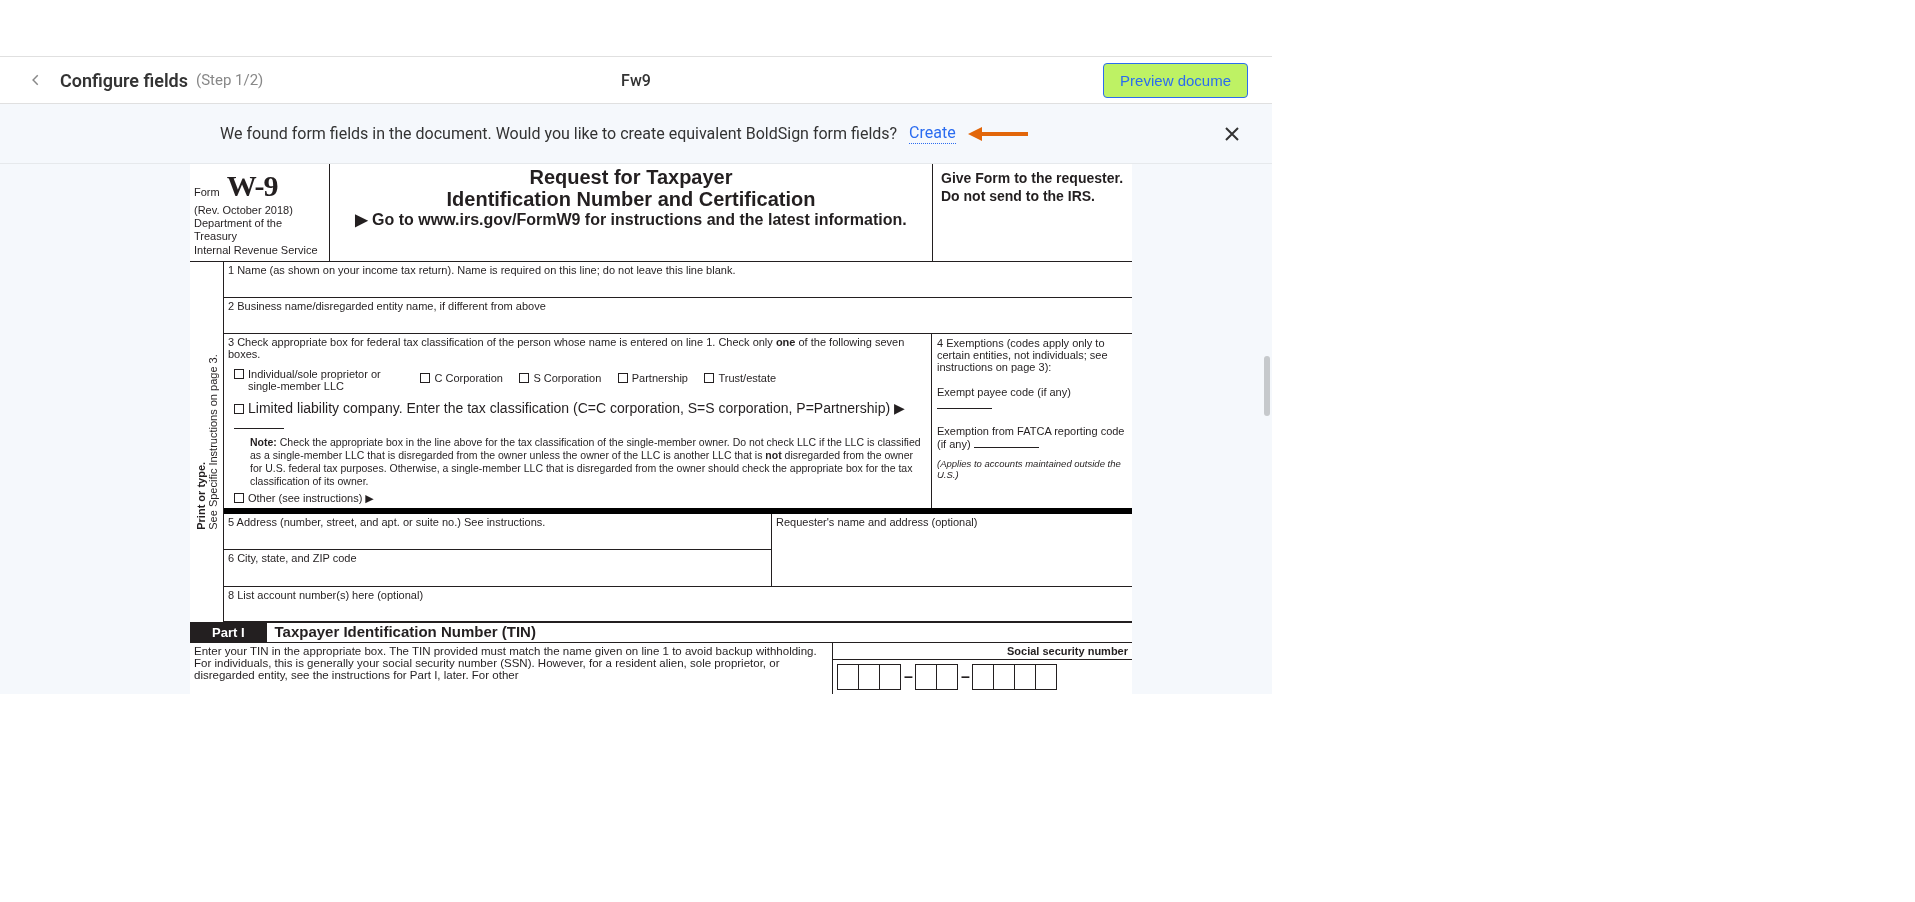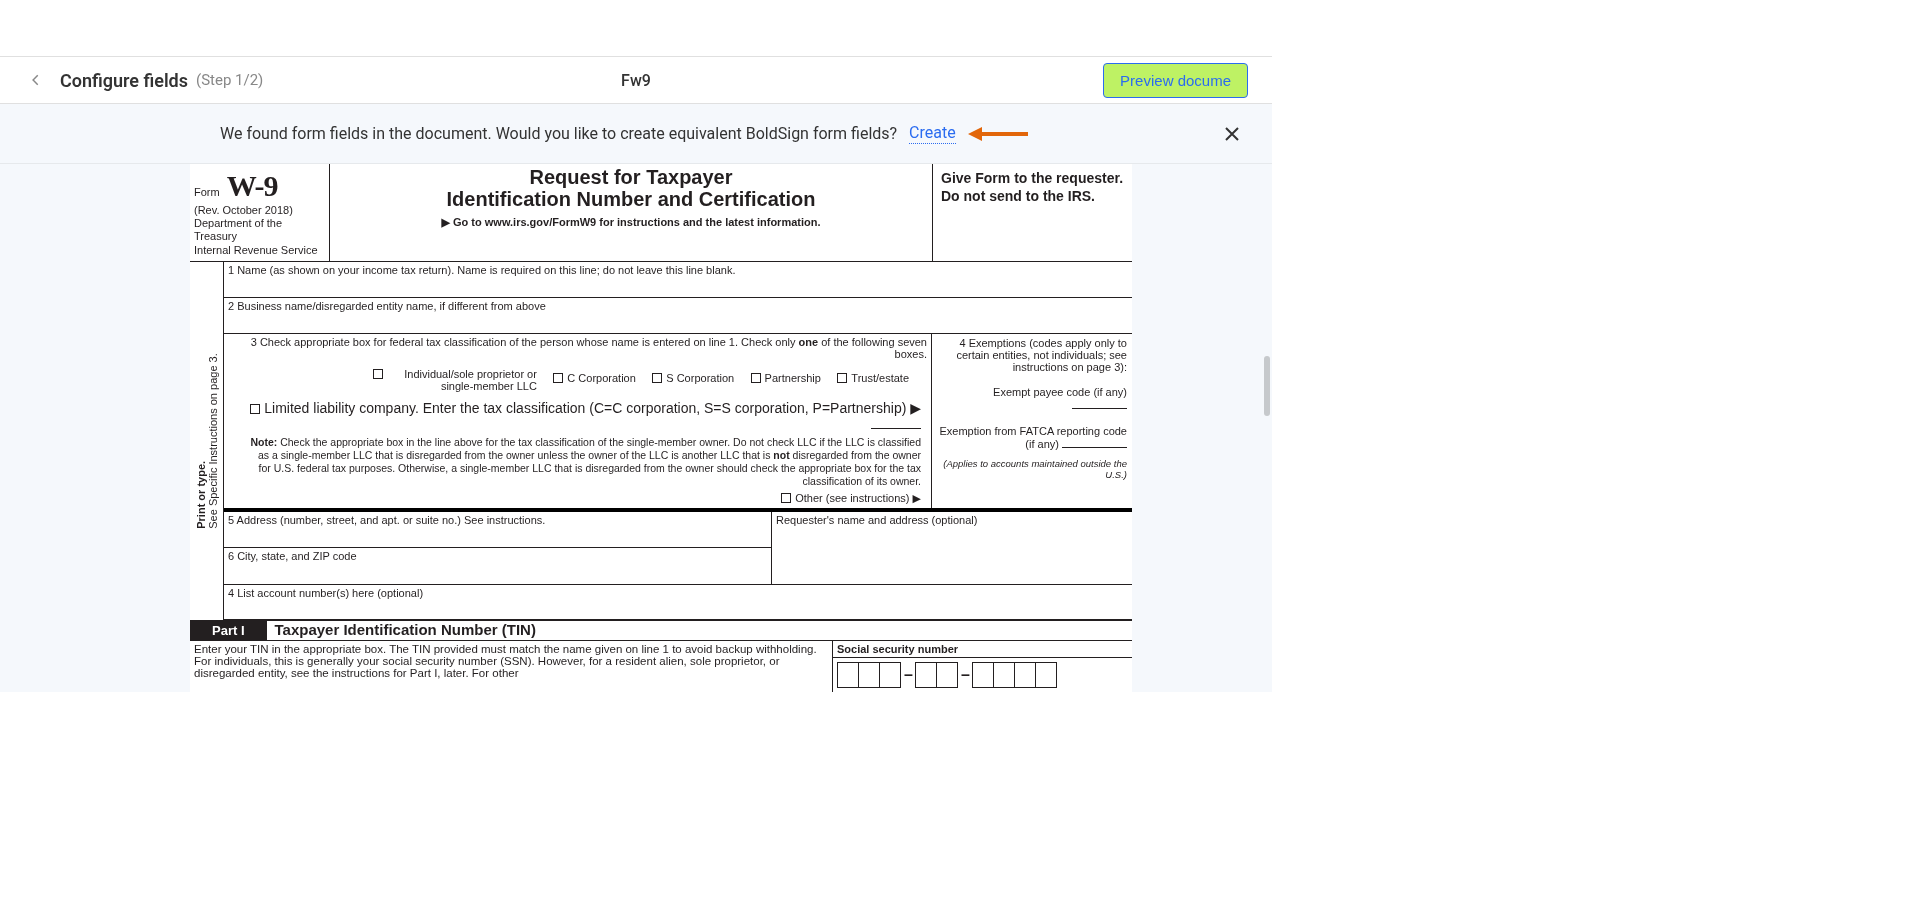--- a/index.html
+++ b/index.html
@@ -121,21 +121,21 @@
   
   .w9-header { display: flex; border-bottom: 1px solid #231f20; }
   .w9-left {
     width: 140px; padding: 4px 6px 4px 4px; font-size: 11px; line-height: 1.2;
     border-right: 1px solid #231f20;
   }
   .w9-left .formword { font-size: 11px; }
   .w9-left .w9 { font-family: "Times New Roman", serif; font-weight: 900; font-size: 30px; display: inline-block; vertical-align: baseline; margin-left: 4px; letter-spacing: -1px;}
   .w9-mid { flex: 1; text-align: center; padding: 2px 6px 2px; }
   .w9-mid h1 { font-family: Arial; font-weight: 900; font-size: 20px; line-height: 1.1; }
-  .w9-mid .instr { font-size: 11px; margin-top: 6px; font-weight: 700;}
+  .w9-mid .instr { font-size: 16px; font-weight: 700;}
   .w9-right {
     width: 200px; border-left: 1px solid #231f20; padding: 6px 8px;
     font-size: 14px; font-weight: 700; line-height: 1.25;
   }
 
   .w9-body { position: relative; display:flex;}
   .w9-sidelabel {
     width: 34px; border-right: 1px solid #231f20;
     position: relative;
   }
@@ -161,21 +161,21 @@
   .note { font-size: 10.5px; line-height: 1.25; }
   .underline { display:inline-block; border-bottom:1px solid #231f20; min-width:50px; height:11px; vertical-align:baseline;}
   .sm { font-size: 9.5px; font-style: italic;}
 
   .partbar { background: #231f20; color: #fff; display: inline-block; padding: 2px 22px; font-size: 13px; font-weight: 700; }
   .parttitle { font-size: 15px; font-weight: 700; margin-left: 8px;}
   .partrow { border-top: 1px solid #231f20; border-bottom: 1px solid #231f20; padding: 0;}
   .partflex { display:flex; }
   .tin-text { font-size: 11.5px; padding: 2px 4px; flex:1;}
   .ssn-box { width: 300px; border-left: 1px solid #231f20; font-size: 11px;}
-  .ssn-title { border-bottom: 1px solid #231f20; padding: 2px 4px; font-weight: 700;}
+  .ssn-title { border-bottom: 1px solid #231f20; padding: 2px 4px; font-weight: 700; text-align: right;}
   .ssn-cells { display:flex; padding: 4px;}
   .cell { width:22px; height:26px; border:1px solid #231f20; margin-left:-1px;}
   .cell:first-child{margin-left:0;}
   .dash { font-weight:900; font-size:16px; padding:0 3px; line-height:26px;}
   .scrollbar-thumb {
     position: absolute; right: 2px; top: 192px; width: 6px; height: 60px;
     background: #c6c9cc; border-radius: 3px;
   }
 </style>
 </head>
@@ -232,21 +232,21 @@
       </div>
 
       <div class="w9-body">
         <div class="w9-sidelabel">
           <div class="rot"><span>Print or type.</span><br><span class="rot2">See Specific Instructions on page 3.</span></div>
         </div>
         <div class="w9-fields">
           <div class="w9-row tall">1  Name (as shown on your income tax return). Name is required on this line; do not leave this line blank.</div>
           <div class="w9-row tall">2  Business name/disregarded entity name, if different from above</div>
 
-          <div class="w9-split" style="border-bottom:4px solid #000000;text-align:right;">
+          <div class="w9-split" style="border-bottom:6px solid #000000;">
             <div class="w9-splitL">
               <div style="font-size:11px; padding:2px 4px;">
                 <span>3  Check appropriate box for federal tax classification of the person whose name is entered on line 1. Check only </span><b>one</b><span> of the following seven boxes.</span>
               </div>
               <div style="padding:6px 10px;">
                 <span class="opt" style="width:170px;vertical-align:top;"><span class="cb"></span><span style="display:inline-block;width:150px;vertical-align:top;">Individual/sole proprietor or single-member LLC</span></span>
                 <span class="opt"><span class="cb"></span><span>C Corporation</span></span>
                 <span class="opt"><span class="cb"></span><span>S Corporation</span></span>
                 <span class="opt"><span class="cb"></span><span>Partnership</span></span>
                 <span class="opt"><span class="cb"></span><span>Trust/estate</span></span>
@@ -269,21 +269,21 @@
             </div>
           </div>
 
           <div class="w9-split">
             <div class="w9-splitL" style="flex:1; border-right:1px solid #231f20;">
               <div class="w9-row tall">5  Address (number, street, and apt. or suite no.) See instructions.</div>
               <div class="w9-row tall" style="border-bottom:0">6  City, state, and ZIP code</div>
             </div>
             <div style="width:360px; font-size:11px; padding:2px 4px;">Requester's name and address (optional)</div>
           </div>
-          <div class="w9-row tall" style="border-top:1px solid #231f20;">4  List account number(s) here (optional)</div>
+          <div class="w9-row tall" style="border-top:1px solid #231f20;">8  List account number(s) here (optional)</div>
         </div>
       </div>
 
       <div class="partrow">
         <span class="partbar">Part I</span><span class="parttitle">Taxpayer Identification Number (TIN)</span>
       </div>
       <div class="partflex">
         <div class="tin-text">Enter your TIN in the appropriate box. The TIN provided must match the name given on line 1 to avoid backup withholding. For individuals, this is generally your social security number (SSN). However, for a resident alien, sole proprietor, or disregarded entity, see the instructions for Part I, later. For other</div>
         <div class="ssn-box">
           <div class="ssn-title">Social security number</div>

